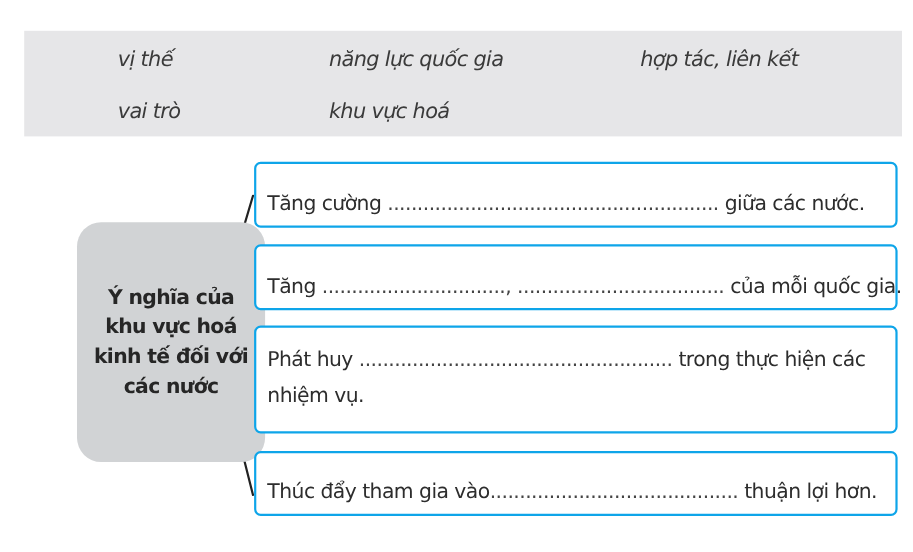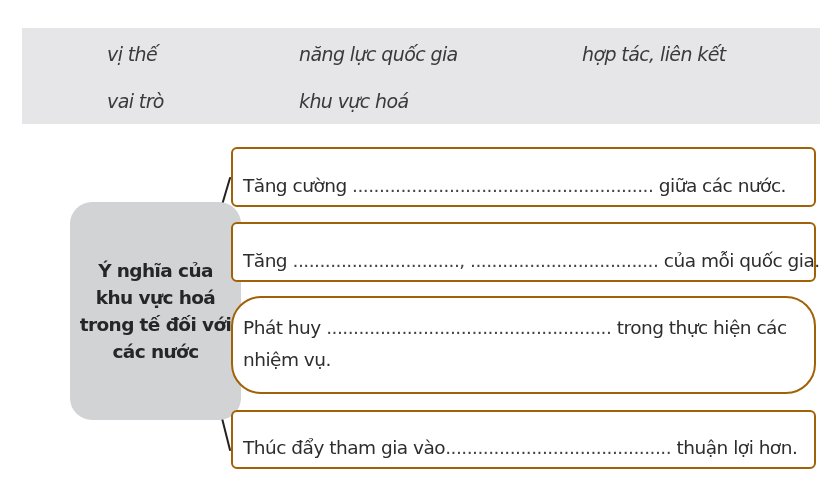--- a/index.html
+++ b/index.html
@@ -8,25 +8,25 @@
   .wordbank { position:absolute; left:22px; top:28px; width:798px; height:96px;
               background:#e6e6e8; }
   .word { position:absolute; font-style:italic; font-size:19px; color:#3a3a3a;
           letter-spacing:-0.6px; white-space:nowrap; }
   .center-box { position:absolute; left:22px; top:202px; width:171px; height:218px;
                 background:#d1d3d5; border-radius:22px; display:flex; align-items:center;
                 justify-content:center; text-align:center;margin-left:48px; }
   .center-text { font-weight:bold; font-size:18.5px; line-height:27px; color:#262626;
                  letter-spacing:-0.6px; padding:0 4px; }
   .connectors { position:absolute; left:0; top:0; width:830px; height:502px; pointer-events:none; }
-  .item-box { position:absolute; left:231px; width:585px; border:2px solid #a16207;
+  .item-box { position:absolute; left:231px; width:585px; border:2px solid #0ea5e9;
               border-radius:6px; background:#ffffff; box-sizing:border-box;
               padding:16px 12px 0 10px; font-size:18.5px; color:#2d2d2d; letter-spacing:-0.5px; }
   .single { display:flex; align-items:center; white-space:nowrap; }
-  .multi { line-height:32px; padding-top:14px;border-radius:30px; }
+  .multi { line-height:32px; padding-top:14px; }
   .dots { color:#444; letter-spacing:-0.5px; }
 </style>
 </head>
 <body>
 
 <div class="wordbank">
   <span class="word" style="left:85px; top:15px;">vị thế</span>
   <span class="word" style="left:277px; top:15px;">năng lực quốc gia</span>
   <span class="word" style="left:560px; top:15px;">hợp tác, liên kết</span>
   <span class="word" style="left:85px; top:62px;">vai trò</span>
@@ -39,21 +39,21 @@
     <line x1="193" y1="303" x2="230" y2="252"></line>
     <line x1="193" y1="303" x2="230" y2="362"></line>
     <line x1="193" y1="303" x2="230" y2="450"></line>
   </g>
 </svg>
 
 <div class="center-box">
   <div class="center-text">
     <div>Ý nghĩa của</div>
     <div>khu vực hoá</div>
-    <div>trong tế đối với</div>
+    <div>kinh tế đối với</div>
     <div>các nước</div>
   </div>
 </div>
 
 <div class="item-box single" style="top:147px; height:60px;">
   <span style="white-space:pre">Tăng cường </span>
     <span class="dots">........................................................</span>
     <span style="white-space:pre"> giữa các nước.</span>
 </div>
 

